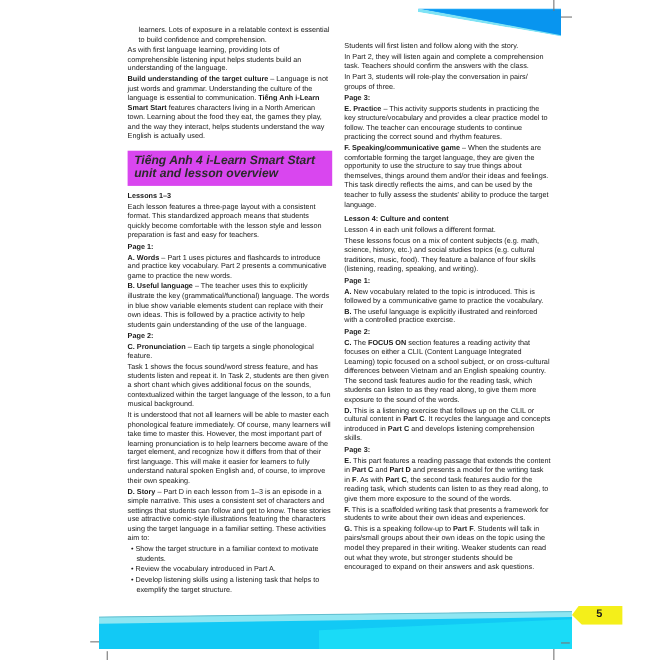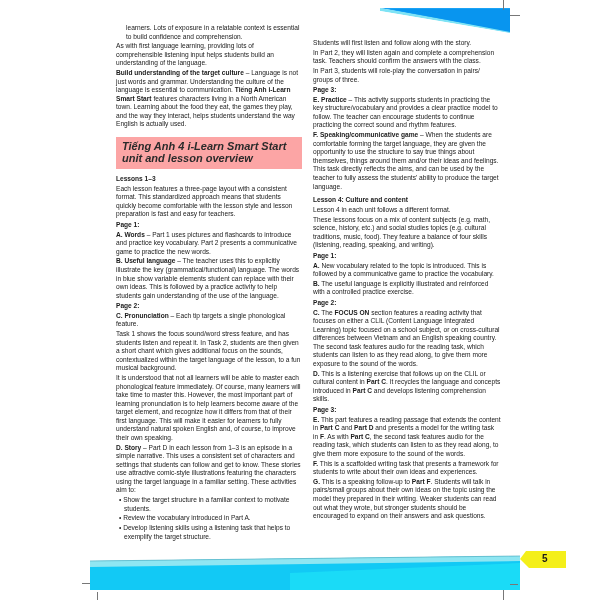--- a/index.html
+++ b/index.html
@@ -6,21 +6,21 @@
   body { width:600px; height:600px; position:relative; overflow:hidden; font-family:"Liberation Sans", sans-serif; color:#1a1a1a; }
   .deco { position:absolute; }
   .col { position:absolute; top:24px; font-size:6.6px; line-height:8.55px; }
   .col p { margin:0 0 1.2px 0; }
   .col-left { left:116px; width:186px; }
   .col-right { left:313px; width:188px; }
   .indent { padding-left:10px; }
   .b { font-weight:bold; }
   .sub { font-weight:bold; margin-top:2px !important; }
   .bullet { padding-left:8px; text-indent:-5px; }
-  .section-box { background:#fca5a5; margin:8px 0 6px 0; padding:3px 6px 4px 6px; }
+  .section-box { background:#d946ef; margin:8px 0 6px 0; padding:3px 6px 4px 6px; }
   .section-box h2 { margin:0; font-size:11px; line-height:12.5px; font-weight:bold; font-style:italic; color:#2b2b2b; }
   .gap { height:4px; }
   .page-num { position:absolute; left:520px; top:551px; width:46px; height:17px; }
   .page-num span { position:absolute; left:22px; top:2px; font-size:10px; font-weight:bold; color:#1a1a1a; }
   .crop { position:absolute; background:#777; }
 </style>
 </head>
 <body>
 
 <svg class="deco" style="left:380px;top:0;" width="200" height="40" viewBox="0 0 200 40">

